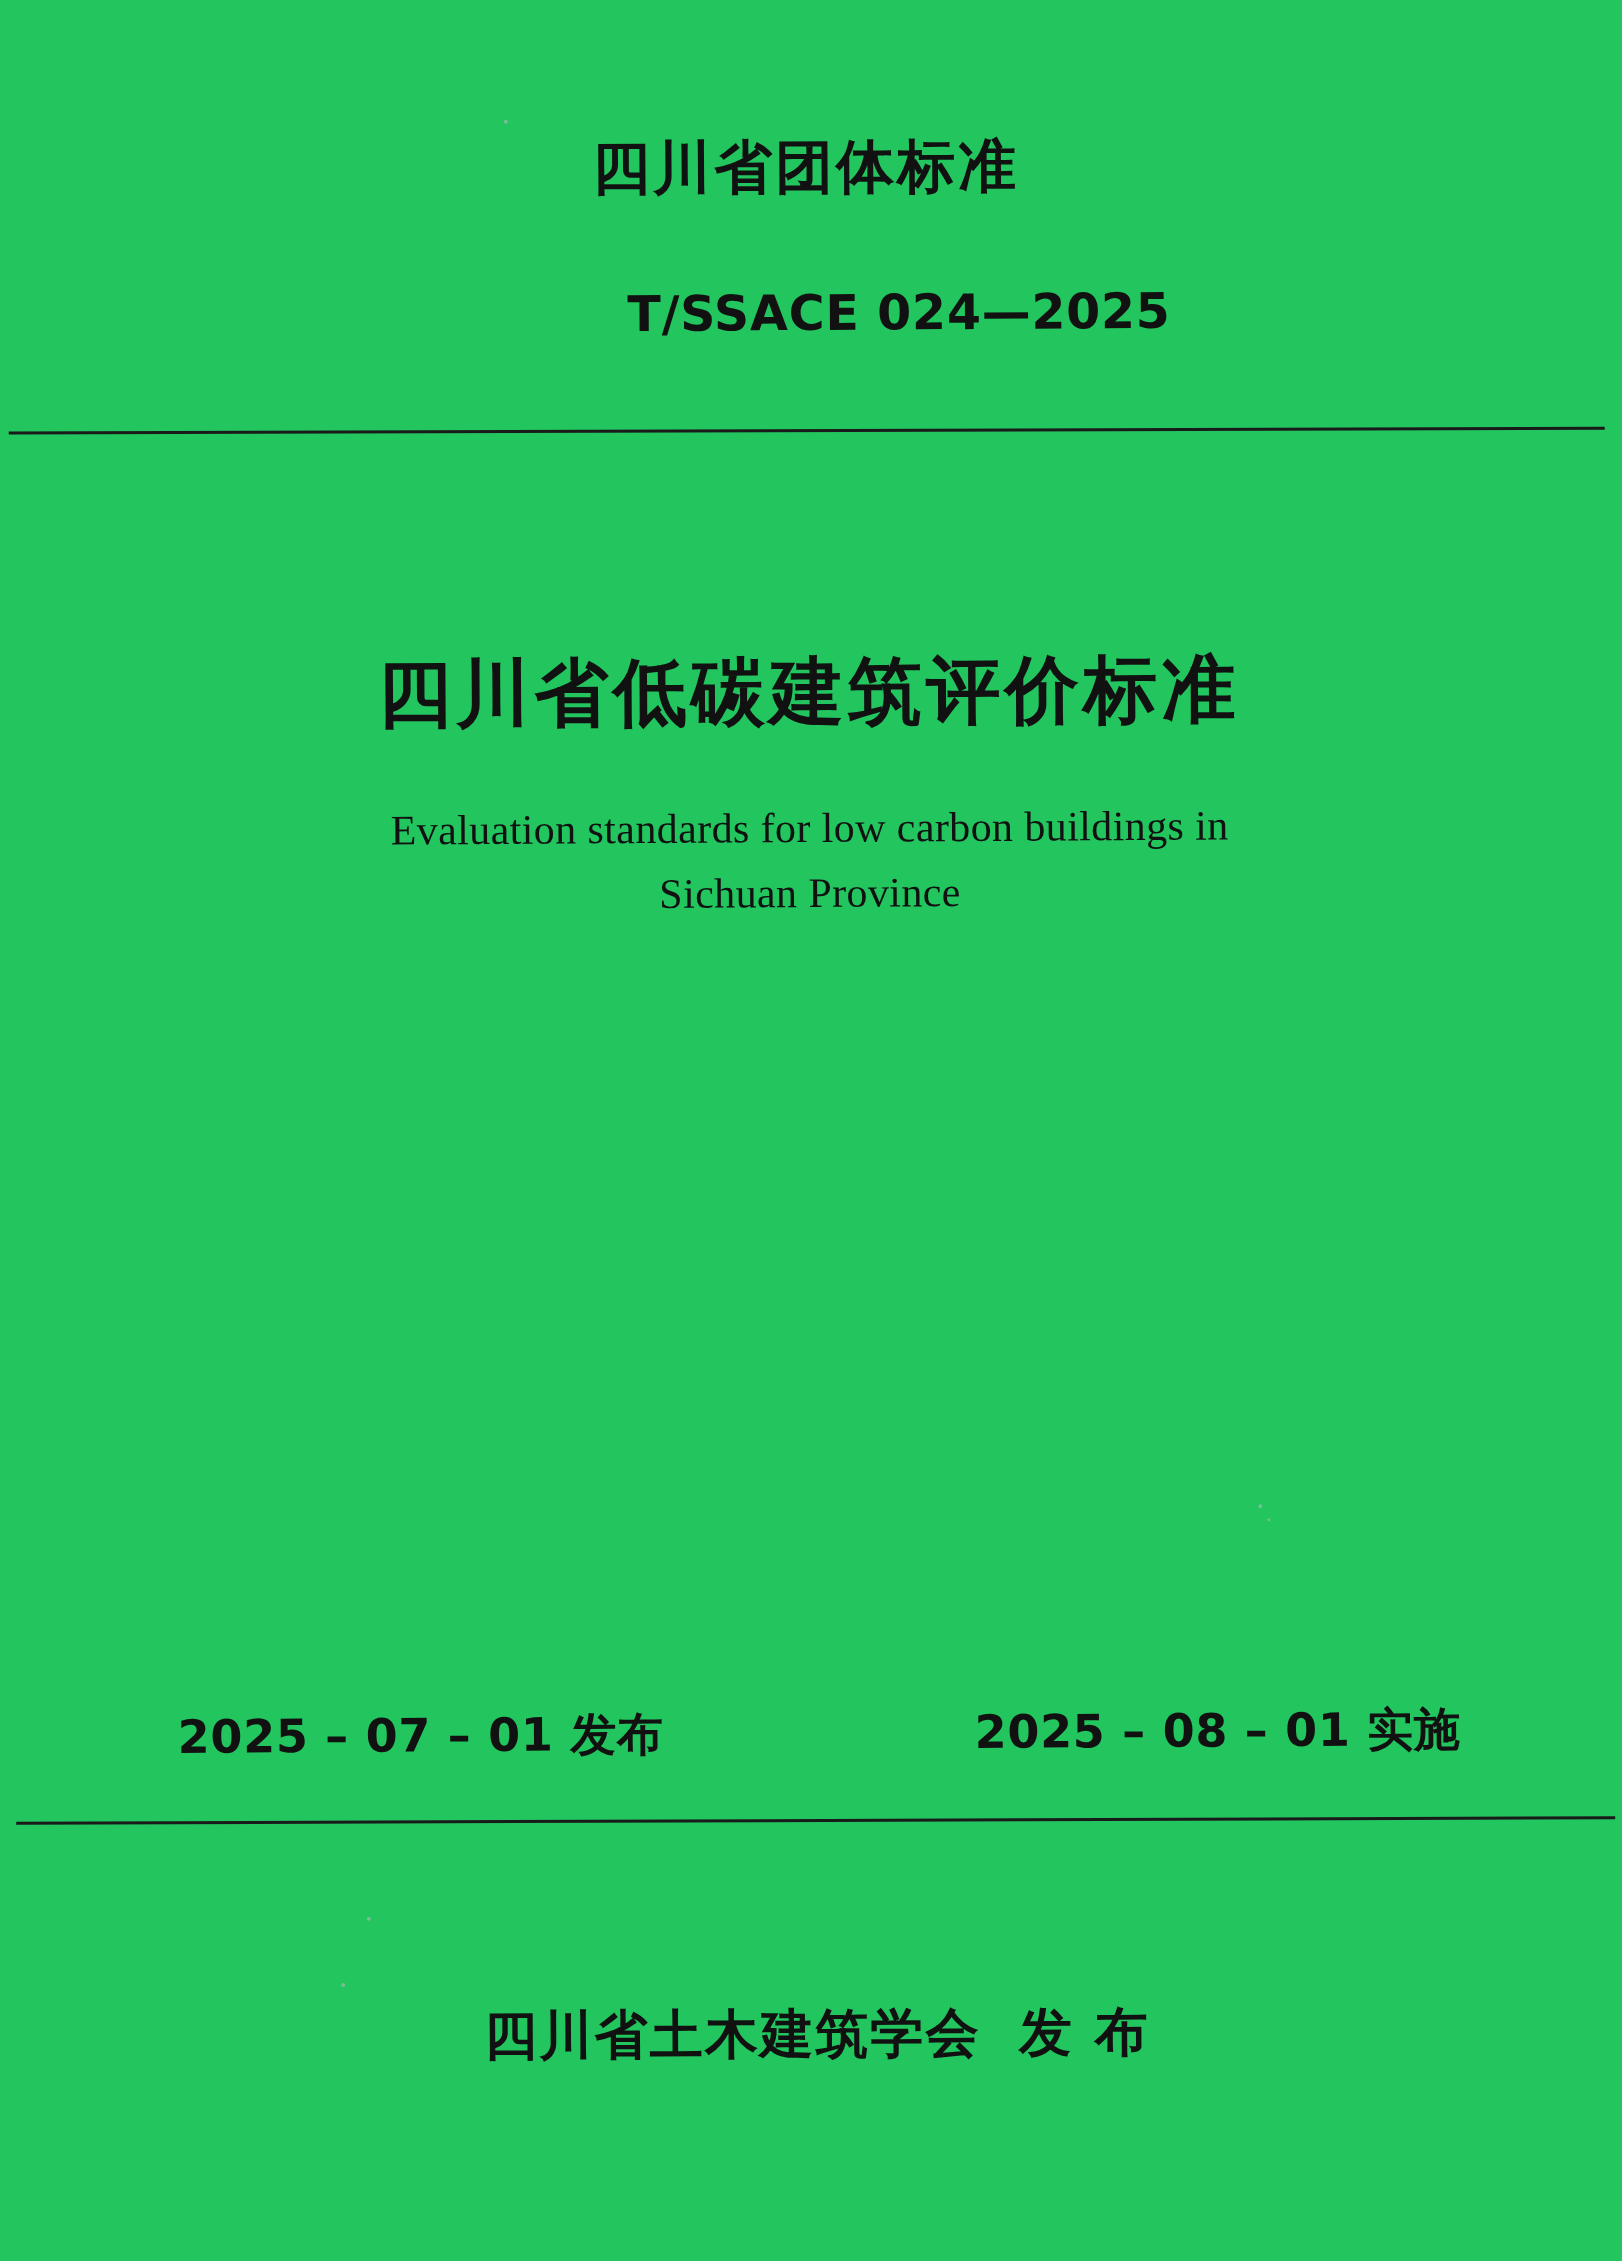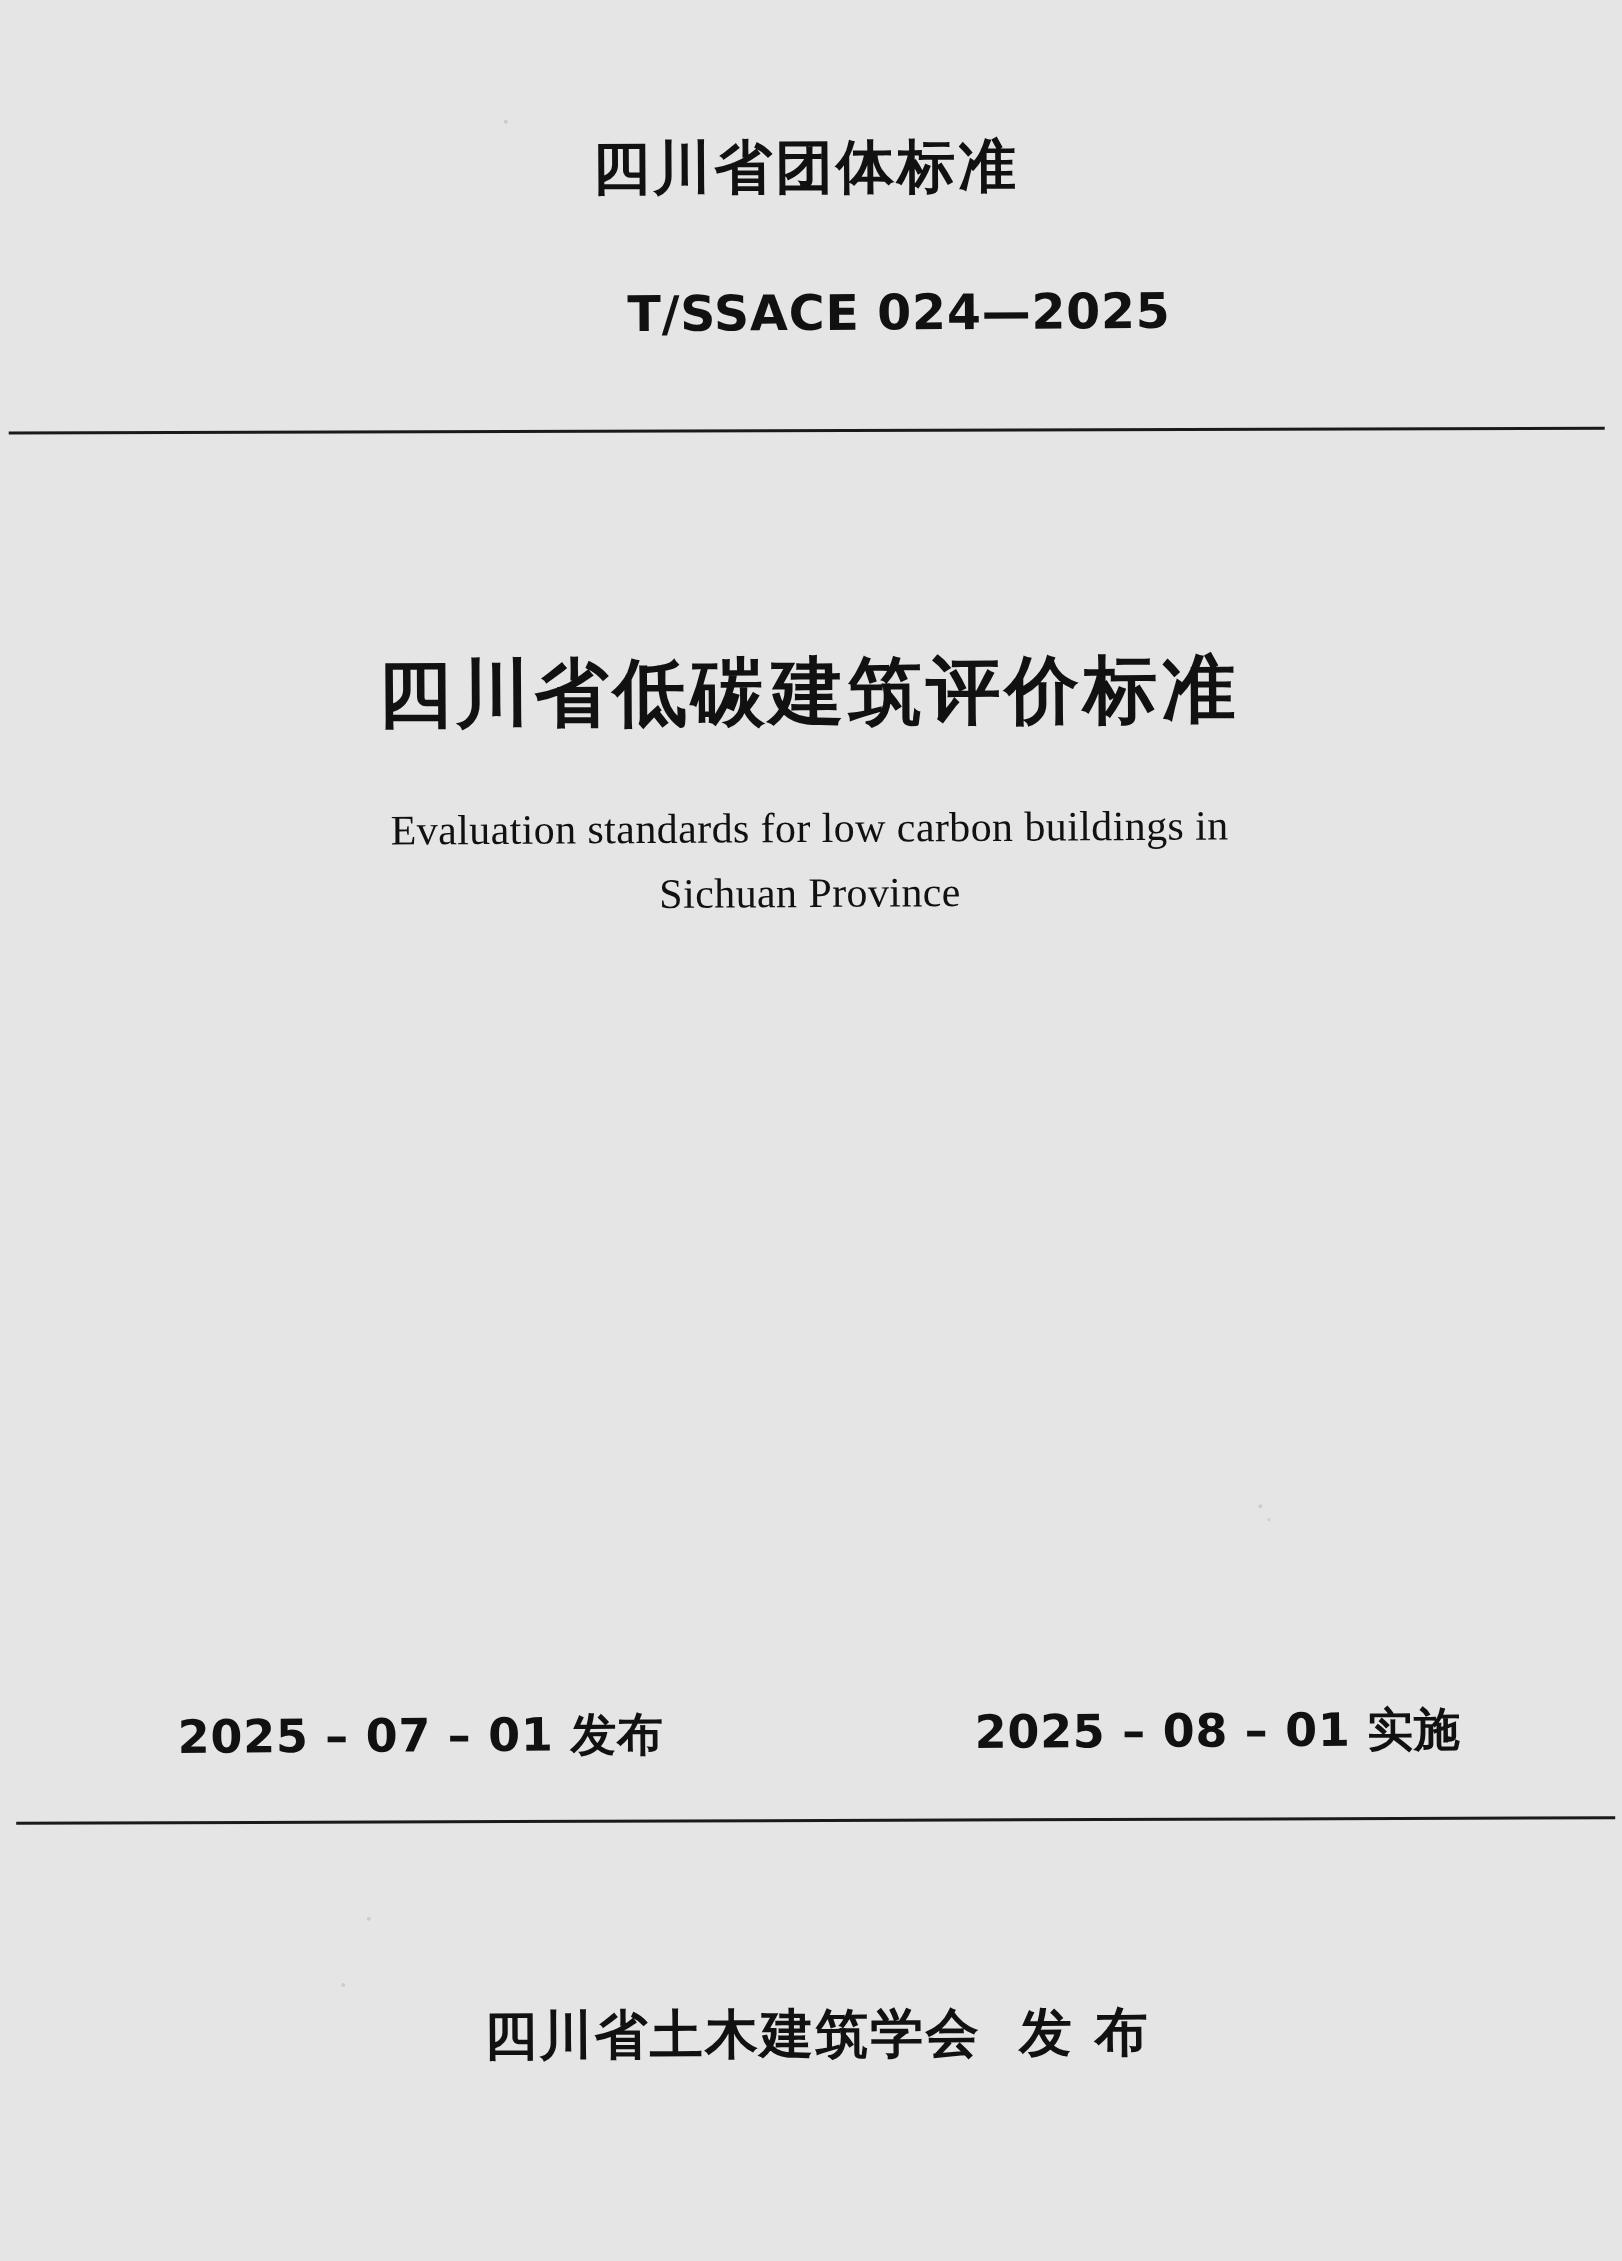--- a/index.html
+++ b/index.html
@@ -13,21 +13,21 @@
     overflow: hidden;
     font-family: "Liberation Sans", sans-serif;
     color: #111111;
     position: relative;
   }
 
   
   .page {
     position: absolute;
     inset: 0;
-    background: #e5e5e5;
+    background: #22c55e;
   }
 
   .scan {
     position: absolute;
     left: 0;
     top: 0;
     width: 1623px;
     height: 2261px;
     transform: rotate(-0.35deg);
     transform-origin: 50% 50%;

